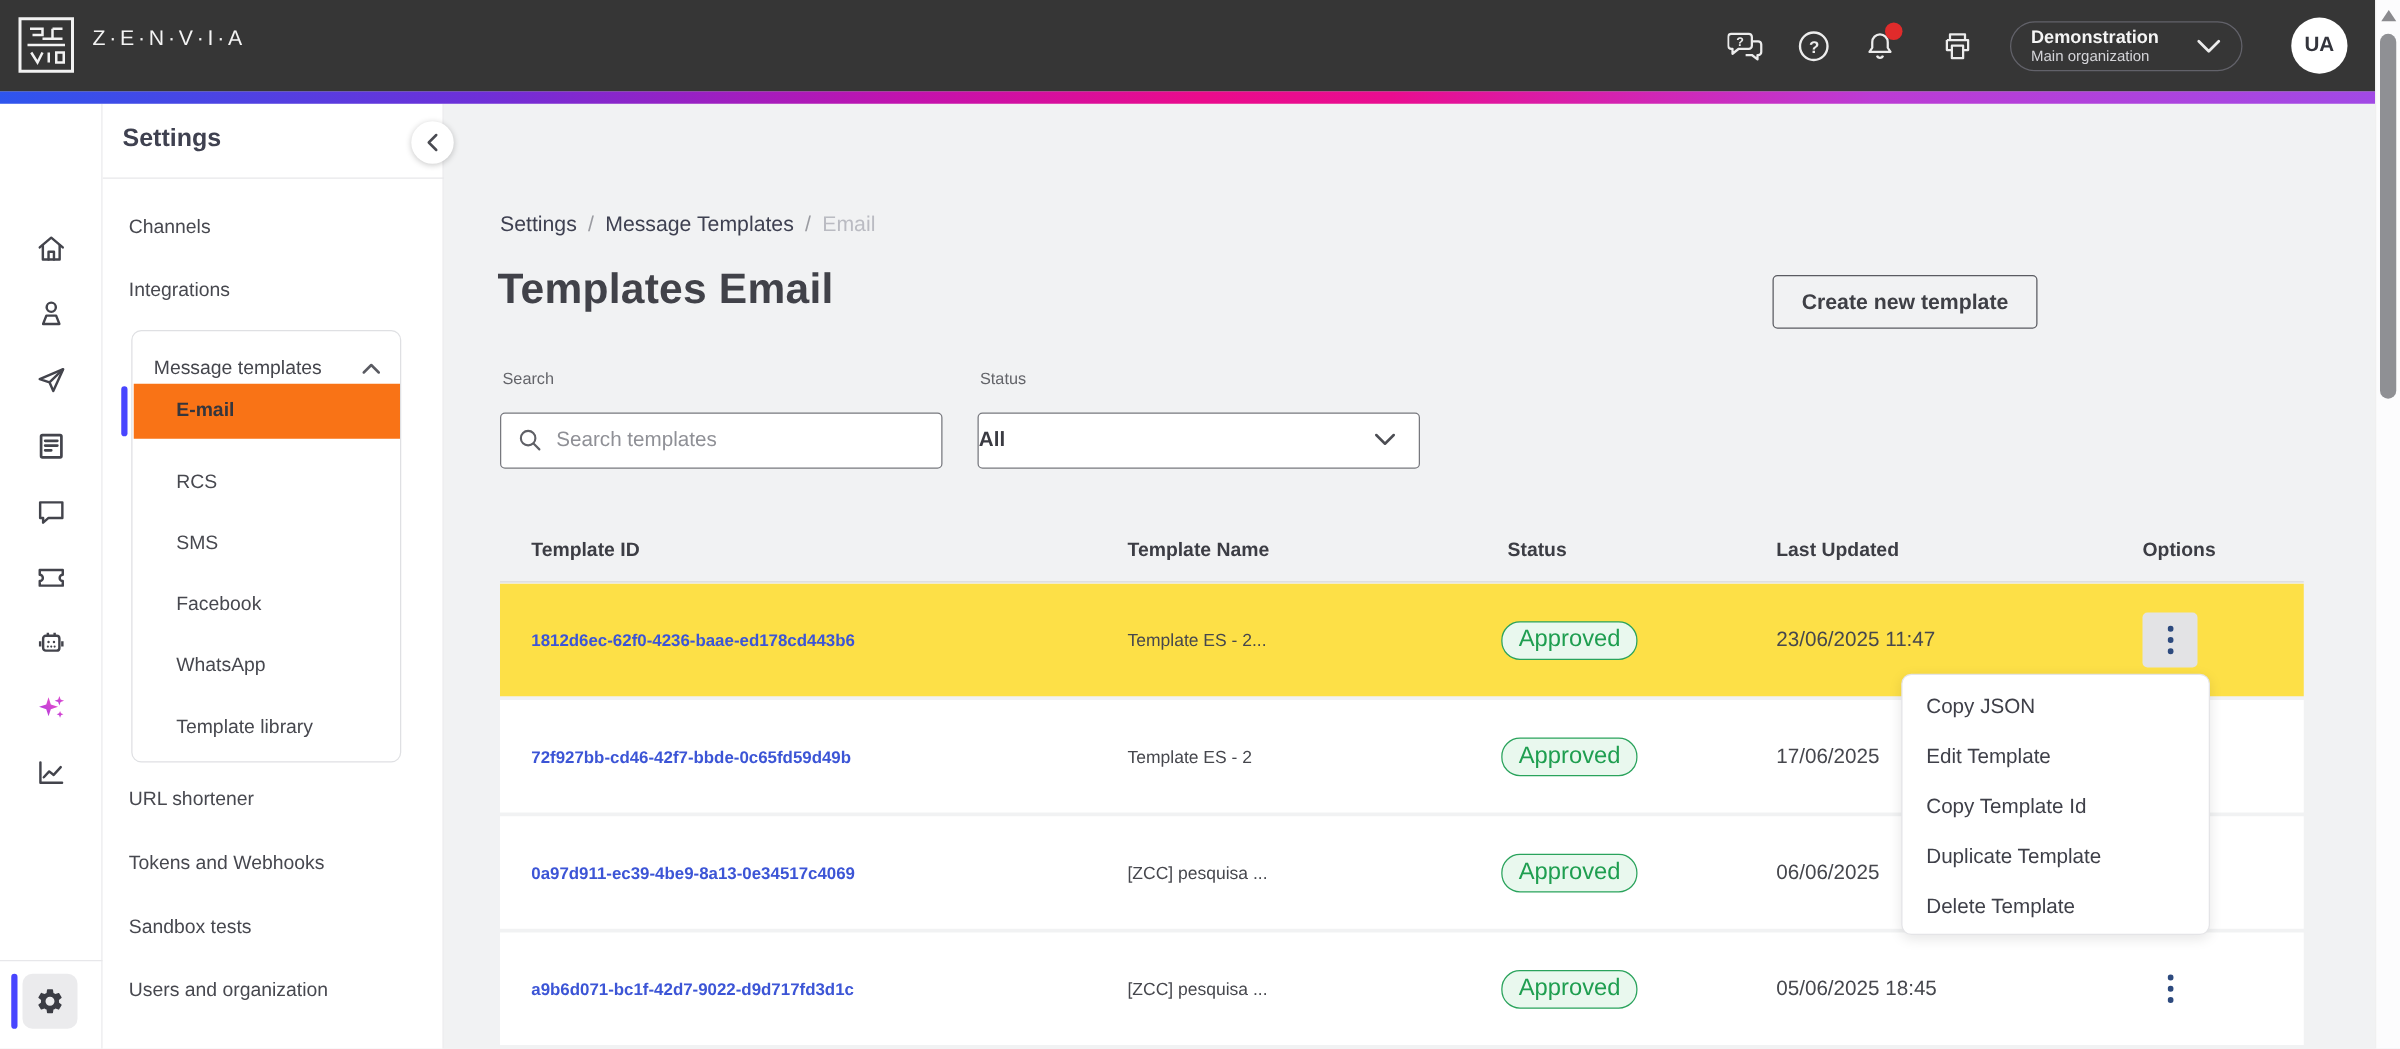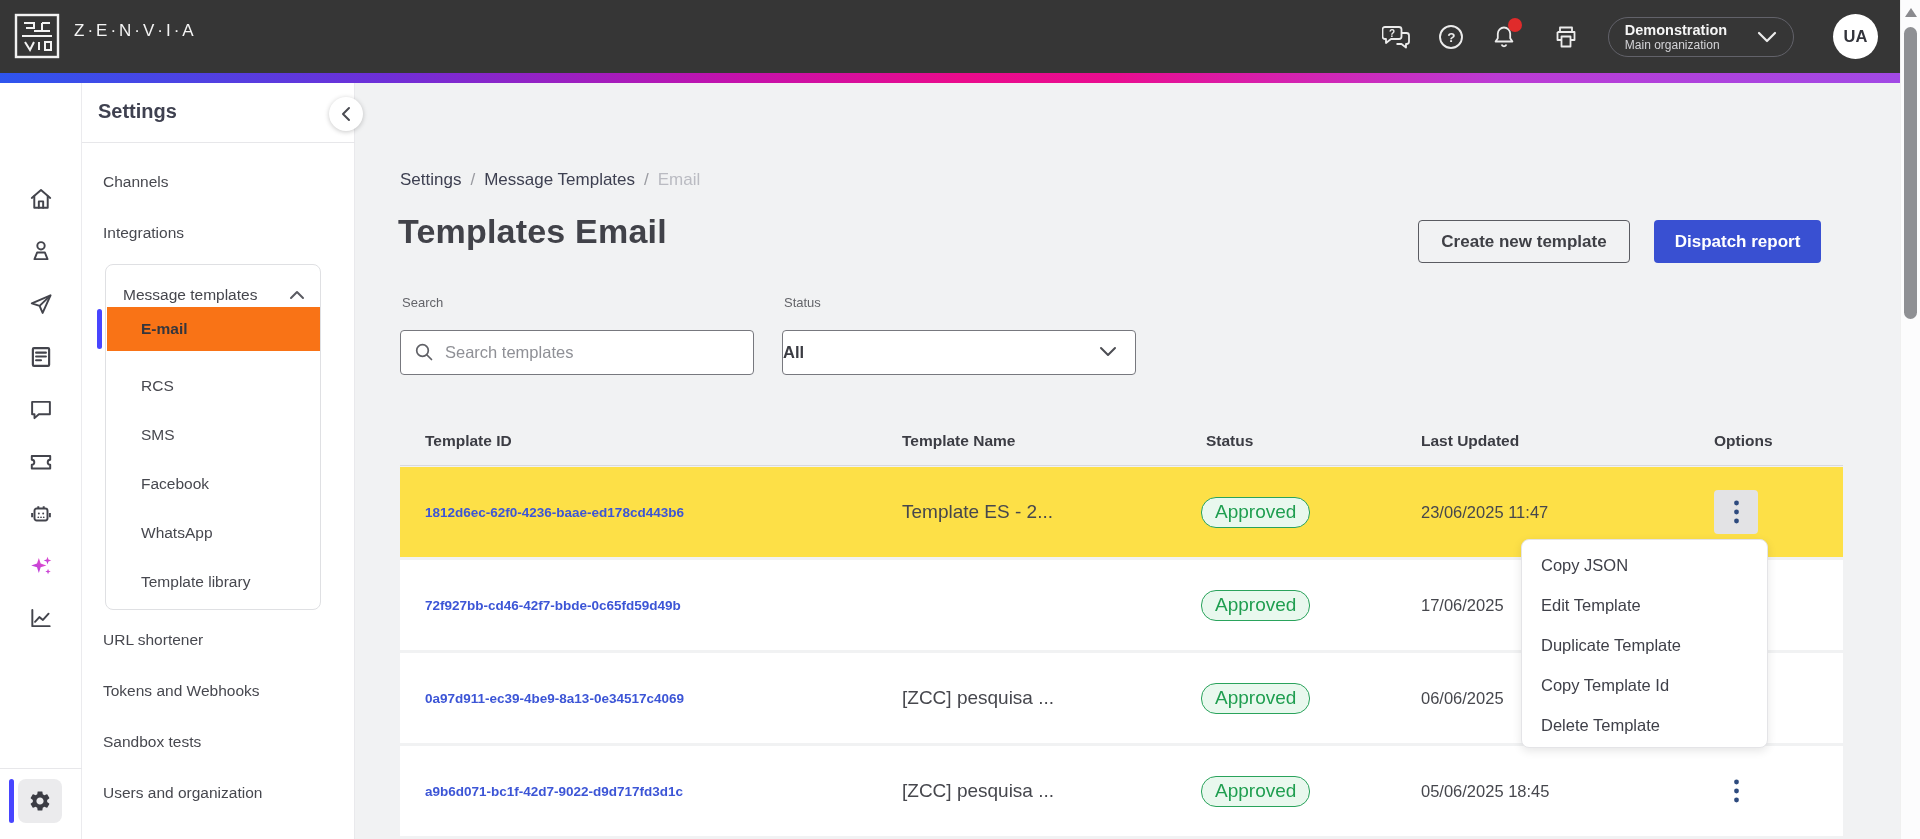--- a/index.html
+++ b/index.html
@@ -69,21 +69,21 @@
   .select-value { margin-left:0; font-size:16.5px; font-weight:600; color:#3a3b42; }
   .select-chevron { position:absolute; right:18px; top:15px; }
 
   
   .thead { position:absolute; left:400px; top:420px; width:1443px; height:46px; border-bottom:1px solid #d9d9dc; }
   .th { position:absolute; top:12px; font-size:15.5px; font-weight:700; color:#3c3d44; }
   .row { position:absolute; left:400px; width:1443px; height:90px; background:#ffffff; }
   .row.hl { background:#fde047; }
   .cell { position:absolute; top:0; height:90px; display:flex; align-items:center; }
   .cell-id a { font-size:13.5px; font-weight:700; color:#3c55d6; text-decoration:none; cursor:pointer; }
-  .cell-name { font-size:19px; color:#46474d; }
+  .cell-name { font-size:14px; color:#46474d; }
   .cell-date { font-size:16.5px; color:#46474d; }
   .pill { border:1.6px solid #2aa35c; background:#e9f8ee; color:#1f9e50; font-size:19px;
           padding:3px 13px 4px; border-radius:15px; }
   .kebab { position:absolute; left:1314px; top:23px; width:44px; height:44px; display:flex; align-items:center; justify-content:center;
            cursor:pointer; border-radius:4px; }
   .kebab.open { background:#e3e3e5; }
   .kebab svg { display:block; }
 
   
   .ctx-menu { position:absolute; left:1521px; top:539px; width:247px; height:209px; background:#ffffff;
@@ -271,21 +271,20 @@
     <span class="bc-link">Settings</span>
     <span class="bc-sep">/</span>
     <span class="bc-link">Message Templates</span>
     <span class="bc-sep">/</span>
     <span class="bc-current">Email</span>
   </nav>
 
   <h1 class="page-title">Templates Email</h1>
 
   <button class="btn-outline">Create new template</button>
-  <button class="btn-primary">Dispatch report</button>
 
   <label class="field-label" style="left:402px; top:295px">Search</label>
   <div class="search-wrap">
     <svg class="search-icon" width="20" height="20" viewBox="0 0 20 20">
       <circle cx="8.5" cy="8.5" r="5.8" fill="none" stroke="#5f6066" stroke-width="1.7"></circle>
       <line x1="13" y1="13" x2="17.5" y2="17.5" stroke="#5f6066" stroke-width="1.7" stroke-linecap="round"></line>
     </svg>
     <input class="search-input" type="text" placeholder="Search templates" style="">
   </div>
 
@@ -324,20 +323,23 @@
           <circle cx="2.5" cy="12" r="2.4" fill="#2d4a7e"></circle>
           <circle cx="2.5" cy="21" r="2.4" fill="#2d4a7e"></circle>
       </svg>
     </div>
   </div>
 
   <div class="row" style="top:560px">
     <div class="cell cell-id" style="left:25px">
         <a>72f927bb-cd46-42f7-bbde-0c65fd59d49b</a>
       </div>
+    <div class="cell cell-name" style="left:502px">
+        <span>Template ES - 2</span>
+      </div>
     <div class="cell" style="left:801px">
         <span class="pill">Approved</span>
       </div>
     <div class="cell cell-date" style="left:1021px">
         <span>17/06/2025</span>
       </div>
   </div>
 
   <div class="row" style="top:653px">
     <div class="cell cell-id" style="left:25px">
@@ -372,22 +374,22 @@
         <circle cx="2.5" cy="3" r="2.4" fill="#2d4a7e"></circle>
           <circle cx="2.5" cy="12" r="2.4" fill="#2d4a7e"></circle>
           <circle cx="2.5" cy="21" r="2.4" fill="#2d4a7e"></circle>
       </svg>
     </div>
   </div>
 
   <div class="ctx-menu">
     <div class="ctx-item">Copy JSON</div>
     <div class="ctx-item">Edit Template</div>
+    <div class="ctx-item">Copy Template Id</div>
     <div class="ctx-item">Duplicate Template</div>
-    <div class="ctx-item">Copy Template Id</div>
     <div class="ctx-item">Delete Template</div>
   </div>
 
   <div class="scrollbar">
     <div class="sb-up"></div>
     <div class="sb-thumb"></div>
   </div>
 
 </div>
 

